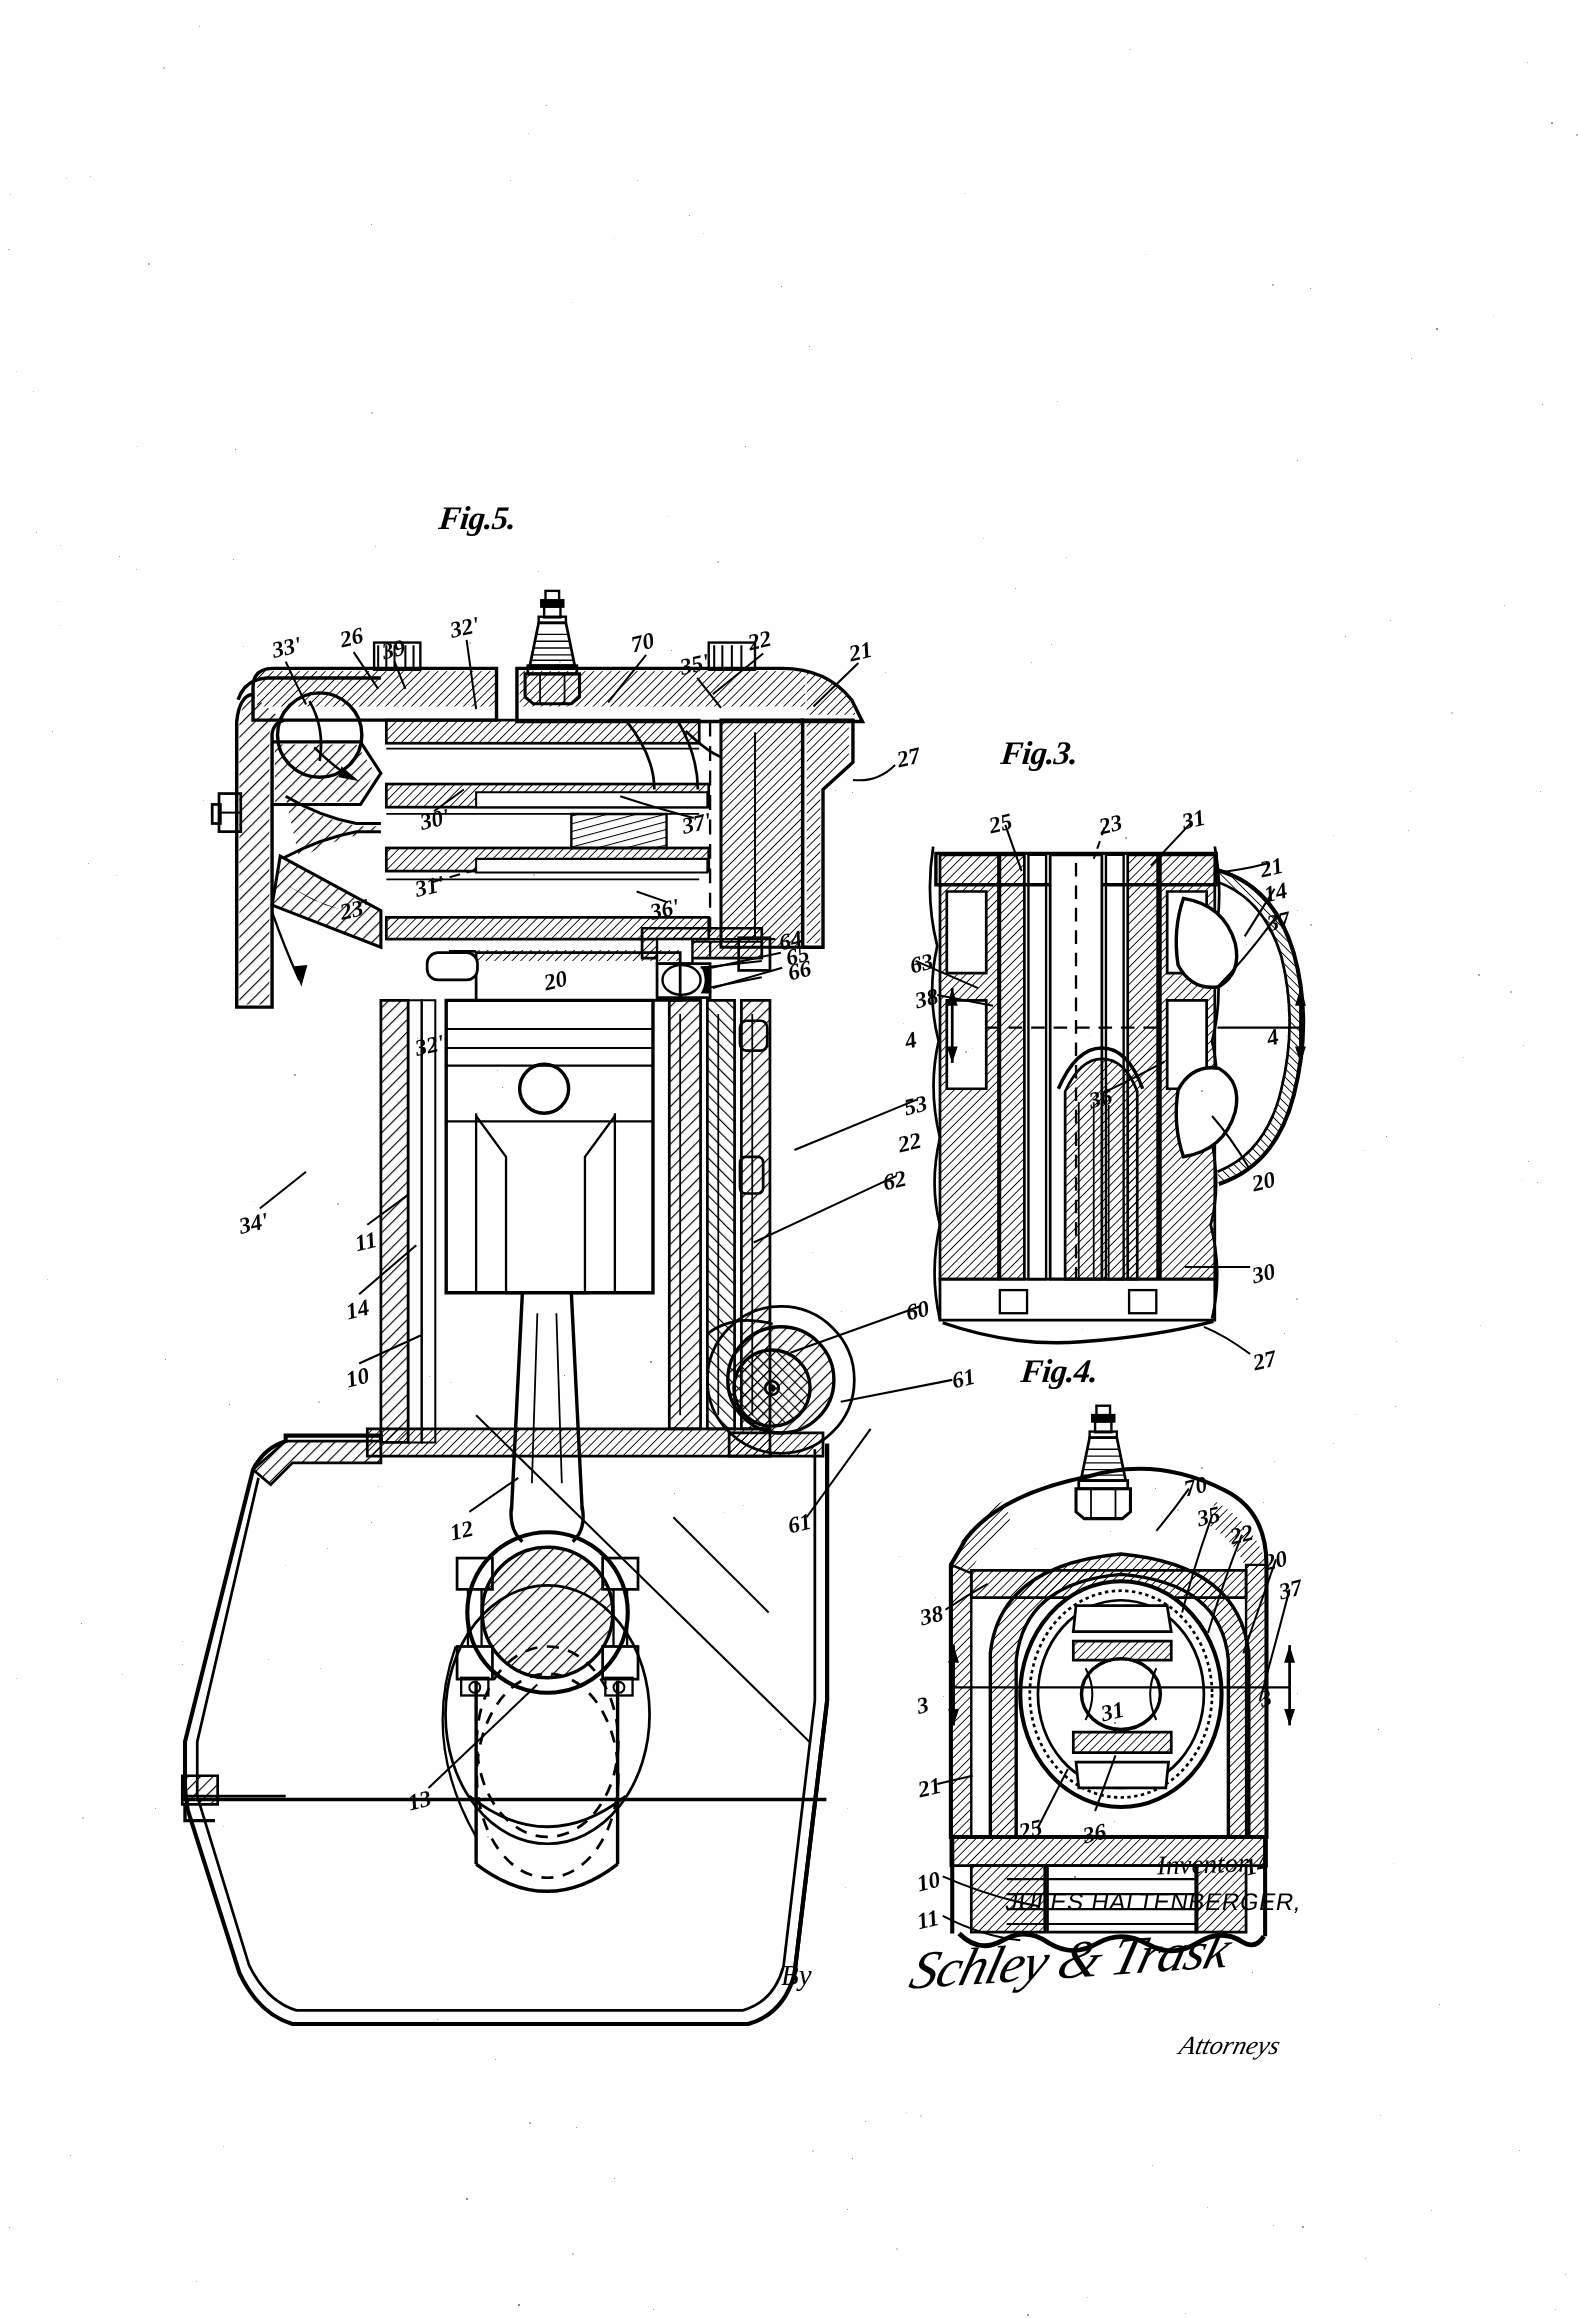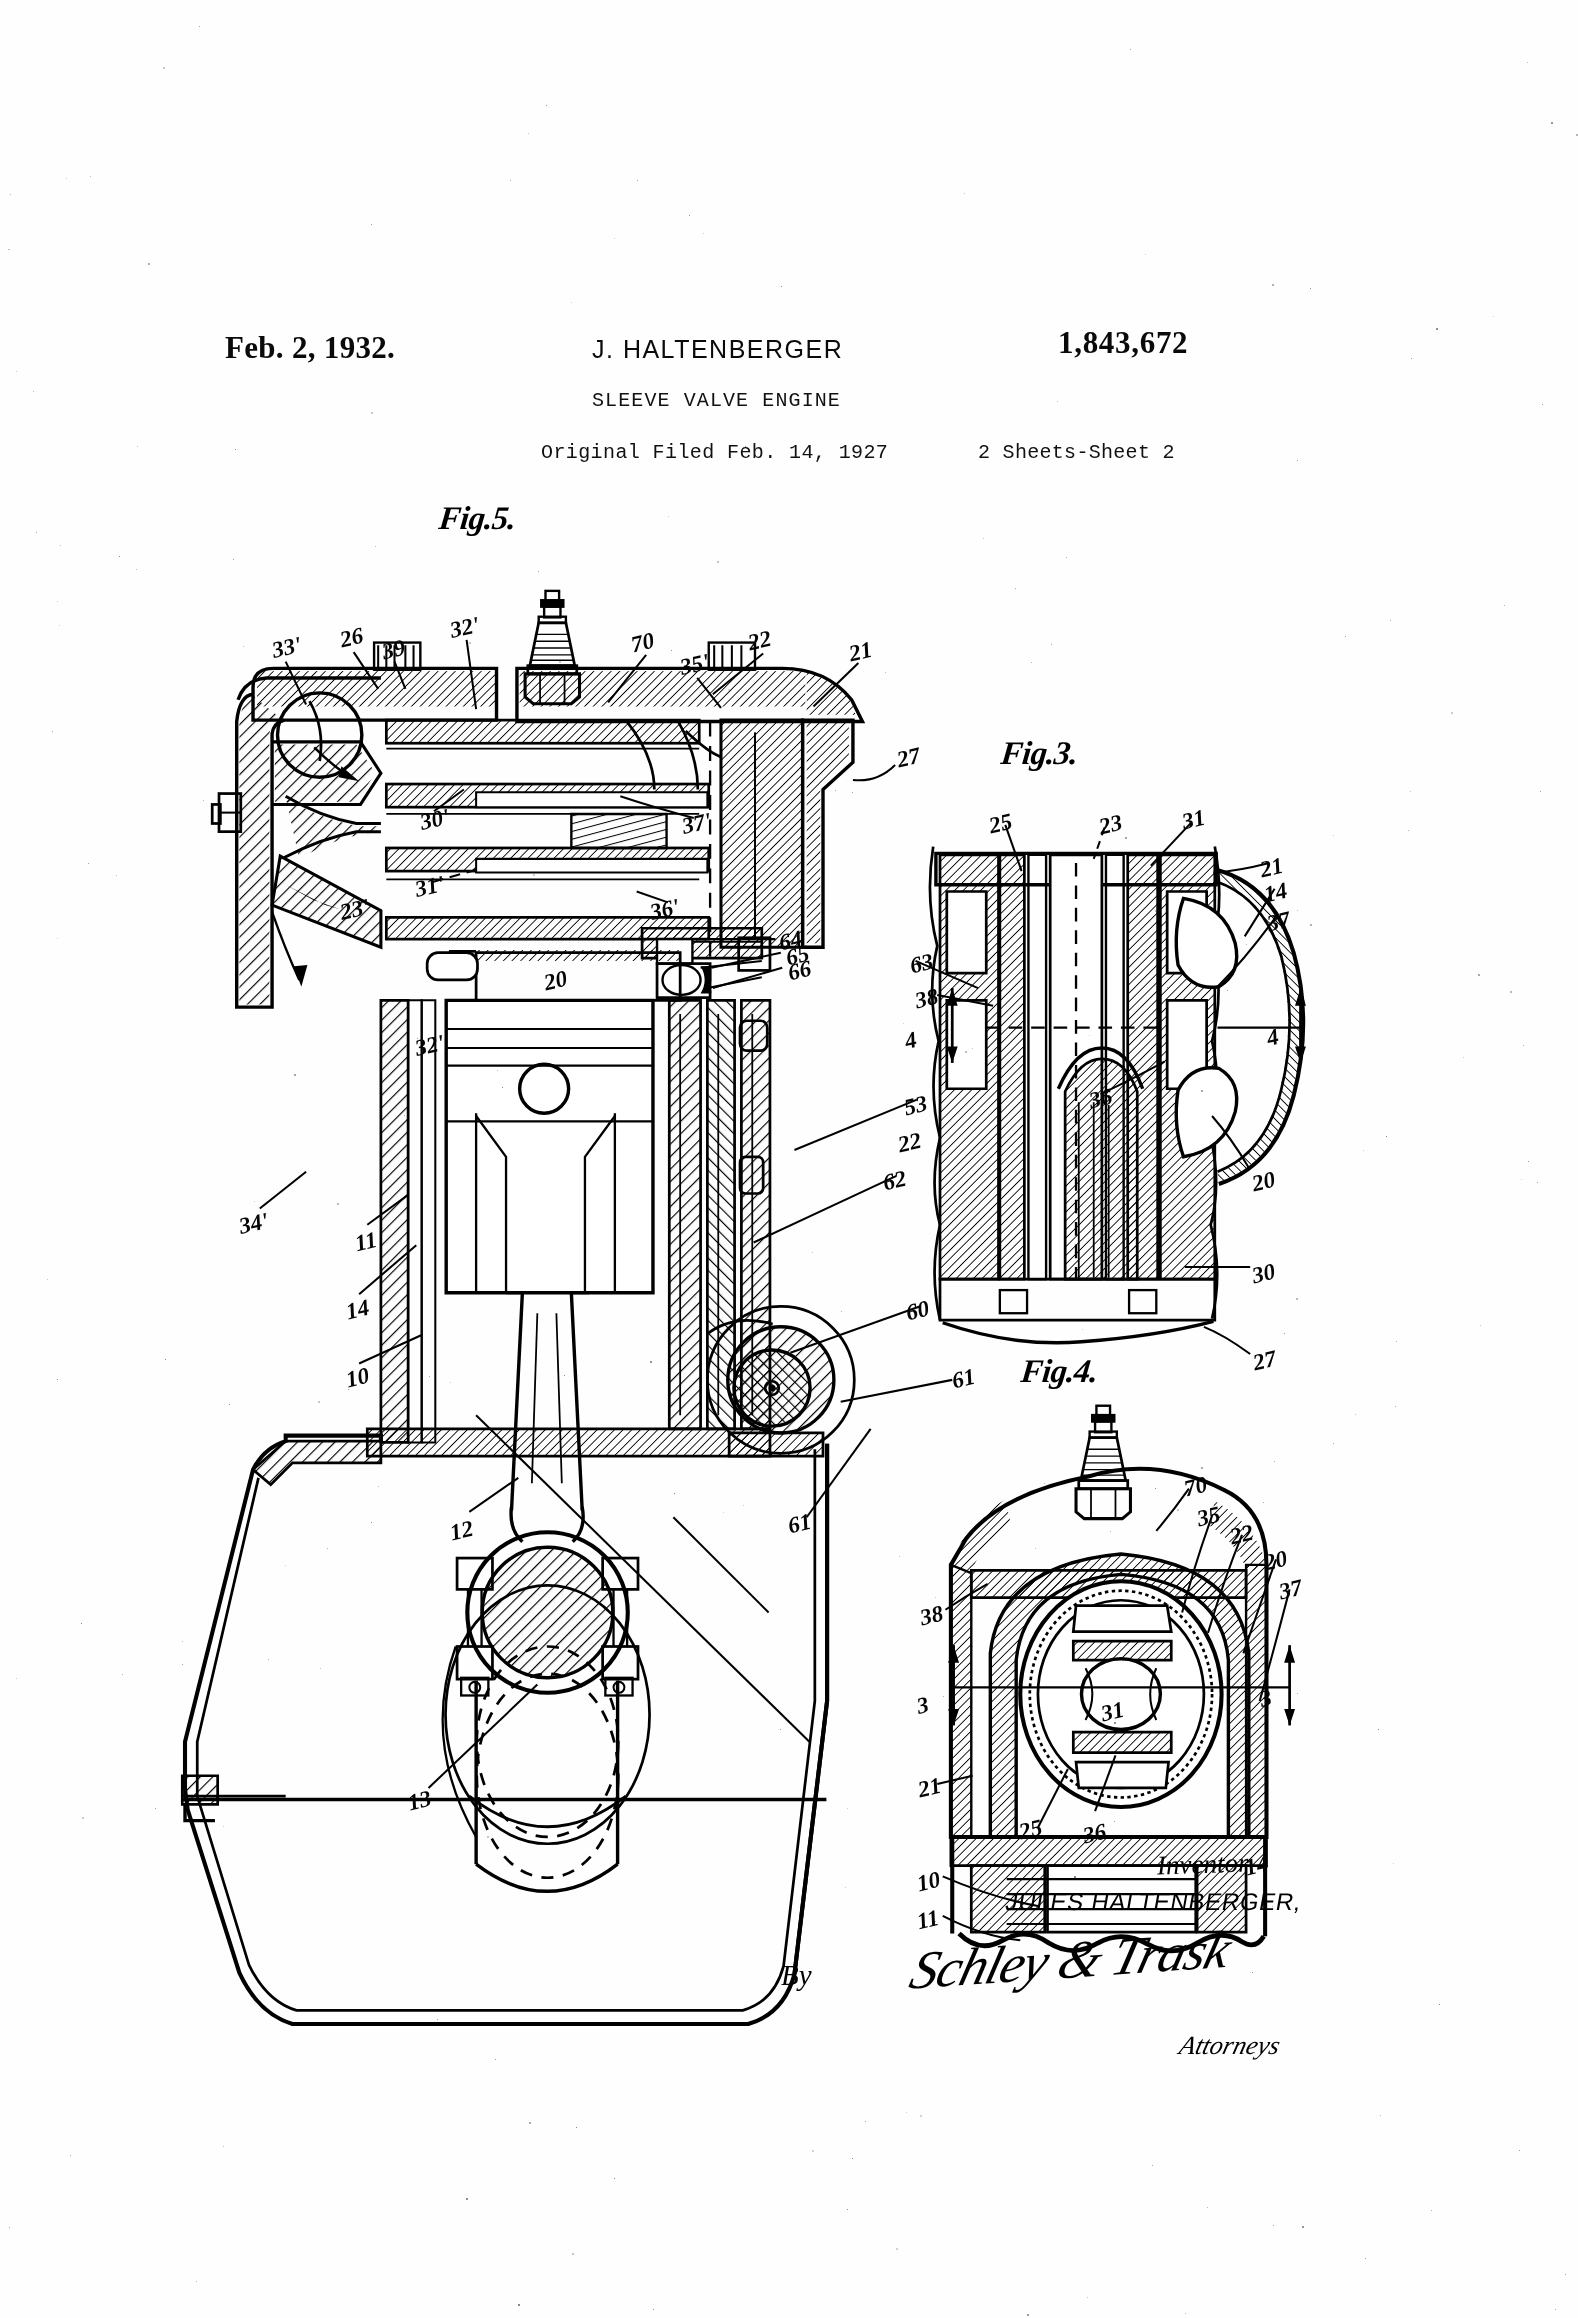--- a/index.html
+++ b/index.html
@@ -95,28 +95,20 @@
   }
 
   svg.art{position:absolute;left:0;top:0;width:1578px;height:2319px;pointer-events:none;}
   .speck{position:absolute;background:#2a2a2a;border-radius:50%;}
 </style>
 </head>
 <body>
 
 <div class="page">
 
-  <div class="hdr">
-    <div class="hdr-date">Feb. 2, 1932.</div>
-    <div class="hdr-name">J. HALTENBERGER</div>
-    <div class="hdr-pat">1,843,672</div>
-    <div class="hdr-title">SLEEVE VALVE ENGINE</div>
-    <div class="hdr-filed">Original Filed Feb. 14, 1927</div>
-    <div class="hdr-sheets">2 Sheets-Sheet  2</div>
-  </div>
 
   <div class="figcap" style="left:439px;top:500px;">Fig.5.</div>
   <div class="figcap" style="left:1001px;top:735px;">Fig.3.</div>
   <div class="figcap" style="left:1021px;top:1353px;">Fig.4.</div>
 
   <svg class="art" viewBox="0 0 2320 3408">
     <defs>
       <pattern id="hatch" width="13" height="13" patternUnits="userSpaceOnUse" patternTransform="rotate(45)">
         <line x1="0" y1="0" x2="0" y2="13" stroke="#000" stroke-width="3.4"></line>
       </pattern>

